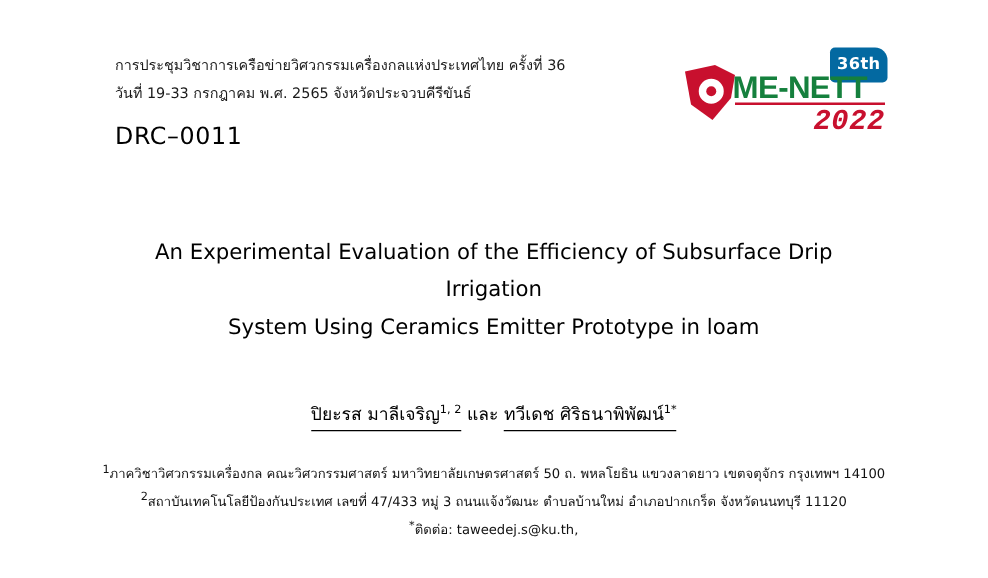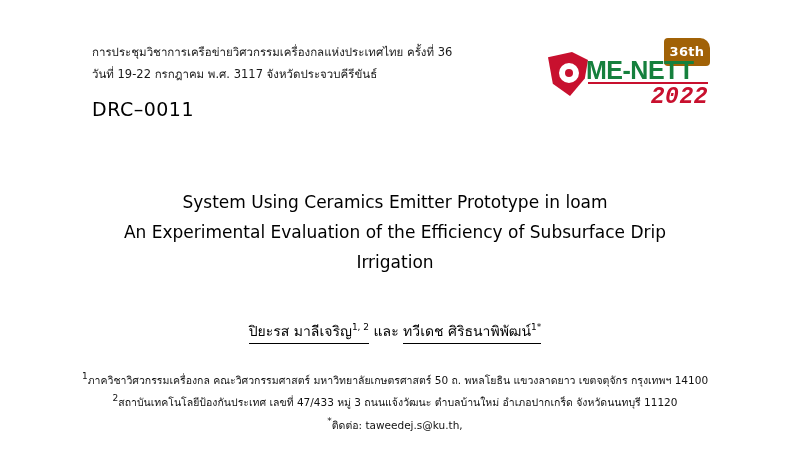--- a/index.html
+++ b/index.html
@@ -58,21 +58,21 @@
     width: 170px;
     height: 74px;
     margin-top: -4px;
   }
   .logo-badge {
     position: absolute;
     right: 2px;
     top: 0px;
     width: 46px;
     height: 28px;
-    background: #a16207;
+    background: #0369a1;
     border-radius: 4px 10px 4px 4px;
     color: #ffffff;
     font-size: 13px;
     font-weight: bold;
     text-align: center;
     line-height: 28px;
     letter-spacing: 0.3px;
   }
   .logo-flag {
     position: absolute;
@@ -186,39 +186,39 @@
   .contact { margin-top: 1px; }
 </style>
 </head>
 <body>
 
 <div class="page">
 
   <div class="header">
     <div class="conf-lines">
       <div class="conf-line-1">การประชุมวิชาการเครือข่ายวิศวกรรมเครื่องกลแห่งประเทศไทย ครั้งที่ 36</div>
-      <div class="conf-line-2">วันที่ 19-22 กรกฎาคม พ.ศ. 3117 จังหวัดประจวบคีรีขันธ์</div>
+      <div class="conf-line-2">วันที่ 19-33 กรกฎาคม พ.ศ. 2565 จังหวัดประจวบคีรีขันธ์</div>
     </div>
 
     <div class="logo">
       <div class="logo-flag"></div>
       <div class="logo-gear"></div>
       <div class="logo-badge">36th</div>
       <div class="logo-text">ME-NETT</div>
       <div class="logo-rule"></div>
       <div class="logo-year">2022</div>
     </div>
   </div>
 
   <div class="paper-id">DRC–0011</div>
 
   <div class="title-block">
     <div class="title-en">
+      <div>An Experimental Evaluation of the Efficiency of Subsurface Drip Irrigation</div>
       <div>System Using Ceramics Emitter Prototype in loam</div>
-      <div>An Experimental Evaluation of the Efficiency of Subsurface Drip Irrigation</div>
     </div>
   </div>
 
   <div class="authors">
     <span class="author-name"><span>ปิยะรส  มาลีเจริญ</span><sup>1, 2</sup></span><span> และ </span><span class="author-name"><span>ทวีเดช ศิริธนาพิพัฒน์</span><sup>1*</sup></span>
   </div>
 
   <div class="affiliations">
     <div class="aff-line"><sup>1</sup><span>ภาควิชาวิศวกรรมเครื่องกล คณะวิศวกรรมศาสตร์ มหาวิทยาลัยเกษตรศาสตร์ 50 ถ. พหลโยธิน แขวงลาดยาว เขตจตุจักร กรุงเทพฯ 14100</span></div>
     <div class="aff-line"><sup>2</sup><span>สถาบันเทคโนโลยีป้องกันประเทศ เลขที่ 47/433 หมู่ 3 ถนนแจ้งวัฒนะ ตำบลบ้านใหม่ อำเภอปากเกร็ด จังหวัดนนทบุรี 11120</span></div>

